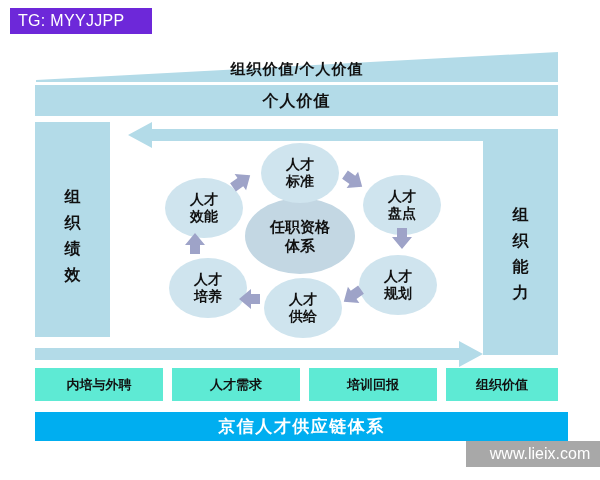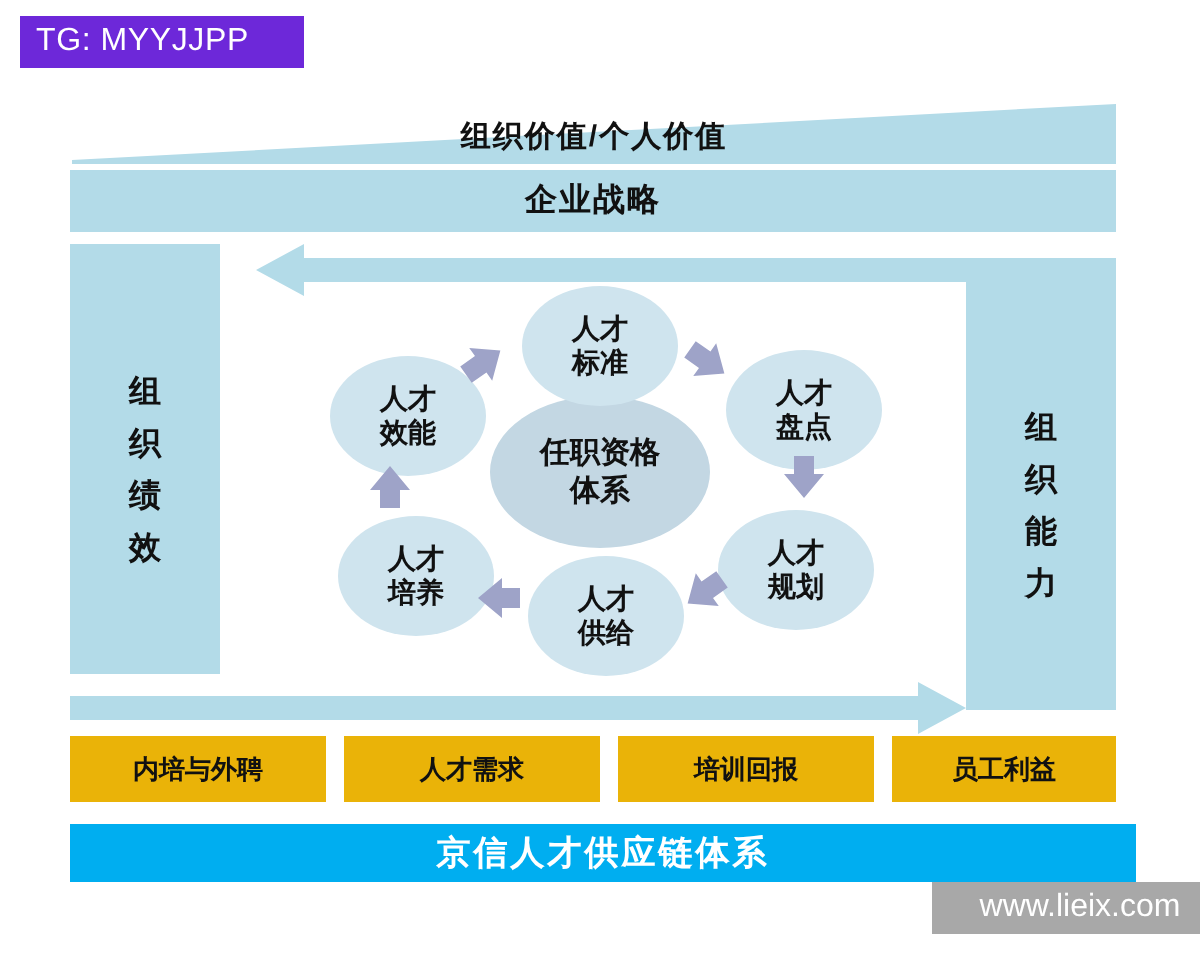--- a/index.html
+++ b/index.html
@@ -41,21 +41,21 @@
                font-weight:bold;color:#111;line-height:26px;}
   .pillar-left .pillar-text{left:0;top:62px;}
   .pillar-right .pillar-text{left:0;top:62px;}
   .pillar-text span{display:block;}
 
   
   .arrow-bottom{position:absolute;left:35px;top:341px;width:448px;height:26px;}
 
   
   .box-row{position:absolute;left:35px;top:368px;width:523px;height:33px;}
-  .sbox{position:absolute;top:0;height:33px;background:#eab308;
+  .sbox{position:absolute;top:0;height:33px;background:#5eead4;
         line-height:33px;text-align:center;font-size:13px;font-weight:bold;color:#111;}
 
   
   .footer-bar{position:absolute;left:35px;top:412px;width:533px;height:29px;
               background:#00aef0;}
   .footer-label{position:absolute;left:35px;top:412px;width:533px;height:29px;
                 line-height:29px;text-align:center;font-size:17px;font-weight:bold;
                 color:#ffffff;letter-spacing:1.5px;}
 
   
@@ -76,21 +76,21 @@
   <div class="tg-badge">TG: MYYJJPP</div>
 
   <div class="roof">
     <svg width="522" height="30" viewBox="0 0 522 30">
       <polygon points="0,28 522,0 522,30 0,30" fill="#b3dbe8"></polygon>
     </svg>
   </div>
   <div class="roof-label">组织价值/个人价值</div>
 
   <div class="strategy-bar"></div>
-  <div class="strategy-label">企业战略</div>
+  <div class="strategy-label">个人价值</div>
 
   <div class="arrow-top">
     <svg width="430" height="26" viewBox="0 0 430 26">
       <polygon points="0,13 24,0 24,7 430,7 430,19 24,19 24,26" fill="#b3dbe8"></polygon>
     </svg>
   </div>
 
   <div class="pillar pillar-left">
     <div class="pillar-text">
       <span>组</span>
@@ -193,21 +193,21 @@
     <div class="sbox" style="left:0px;width:128px;">
       <span>内培与外聘</span>
     </div>
     <div class="sbox" style="left:137px;width:128px;">
       <span>人才需求</span>
     </div>
     <div class="sbox" style="left:274px;width:128px;">
       <span>培训回报</span>
     </div>
     <div class="sbox" style="left:411px;width:112px;">
-      <span>员工利益</span>
+      <span>组织价值</span>
     </div>
   </div>
 
   <div class="footer-bar"></div>
   <div class="footer-label">京信人才供应链体系</div>
 
   <div class="site-badge">www.lieix.com</div>
 
 </div>
 

